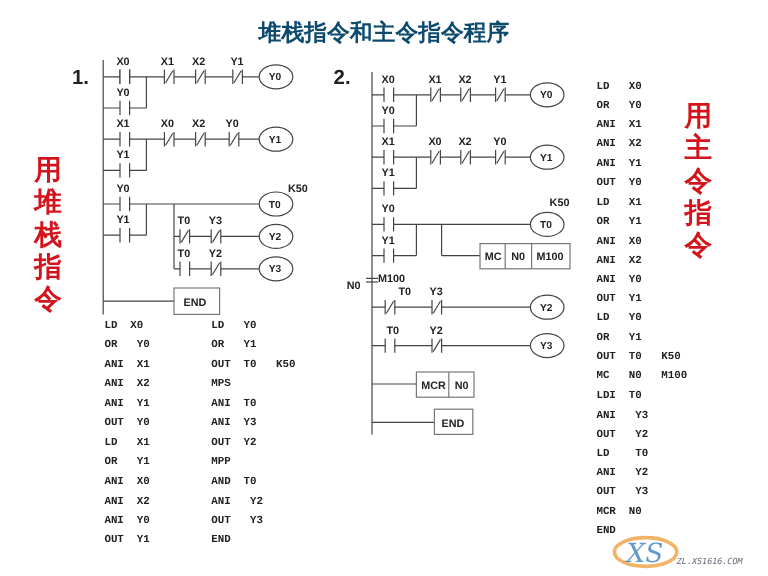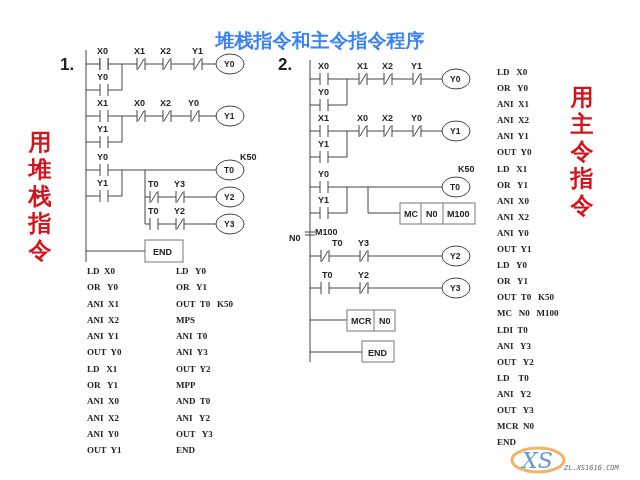--- a/index.html
+++ b/index.html
@@ -1,26 +1,26 @@
 <!DOCTYPE html>
 <html><head>
 <meta charset="utf-8">
 <style>
   html, body { margin:0; padding:0; }
   body { width:640px; height:480px; background:#ffffff; position:relative; overflow:hidden;
          font-family:"DejaVu Sans", sans-serif; }
-  .title { position:absolute; left:0; width:640px; top:28px; text-align:center;
-           font-family:Liberation Mono, monospace; font-weight:bold; font-size:19px; color:#3b82f6; }
+  .title { position:absolute; left:0; width:640px; top:14px; text-align:center;
+           font-family:Liberation Mono, monospace; font-weight:bold; font-size:19px; color:#0c4a6e; }
   .num { position:absolute; font-family:"Liberation Sans", sans-serif; font-weight:bold; font-size:17px; color:#222; }
   .vert { position:absolute; color:#d4141c; font-family:"DejaVu Serif", serif; font-size:23px;
           line-height:27px; width:28px; text-align:center; font-weight:bold; }
   svg { position:absolute; left:0; top:0; }
   .lbl { font-family:"Liberation Sans", sans-serif; font-weight:bold; font-size:9px; fill:#222; }
   .coil-t { font-family:"Liberation Sans", sans-serif; font-weight:bold; font-size:8.5px; fill:#222; }
-  .code { position:absolute; font-family:Liberation Serif, serif; font-weight:bold; font-size:9px; color:#222; }
+  .code { position:absolute; font-family:Liberation Mono, monospace; font-weight:bold; font-size:9px; color:#222; }
   .code div { height:16.3px; white-space:pre; }
   .code3 div { height:16.1px; }
   .wm { position:absolute; left:510px; top:440px; }
   .wm-text { position:absolute; left:570px; top:440px; font-family:"DejaVu Sans", sans-serif; font-weight:bold;
              font-size:20px; color:#4a86c8;margin-top:48px; }
   .wm-url { position:absolute; left:564px; top:464px; font-family:"DejaVu Sans Mono", monospace; font-size:7px; color:#667;font-style:italic; }
 </style>
 </head>
 <body>
 

